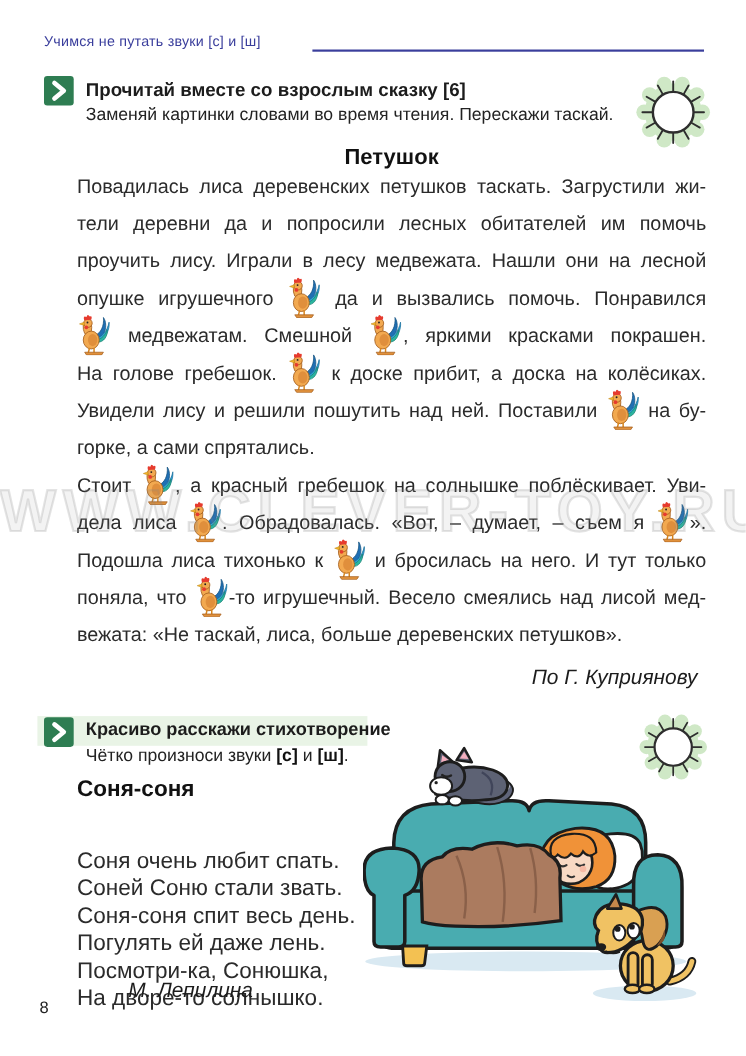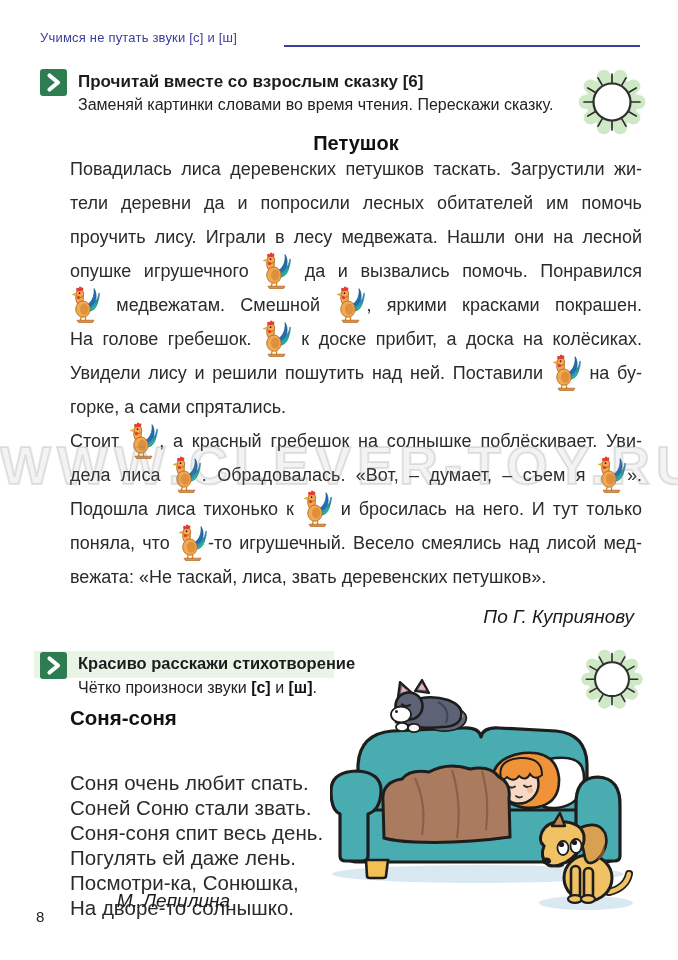--- a/index.html
+++ b/index.html
@@ -96,21 +96,21 @@
 
   <div class="header-title">Учимся не путать звуки [с] и [ш]</div>
   <div class="header-rule"></div>
 
   <div class="task-icon t1-icon">
     <svg width="27" height="27" viewBox="0 0 27 27">
       <polyline points="9.5,6.5 18,13.5 9.5,20.5" fill="none" stroke="#ffffff" stroke-width="4.2" stroke-linecap="round" stroke-linejoin="round"></polyline>
     </svg>
   </div>
   <div class="task-title t1-title">Прочитай вместе со взрослым сказку [6]</div>
-  <div class="task-sub t1-sub">Заменяй картинки словами во время чтения. Перескажи сказку.</div>
+  <div class="task-sub t1-sub">Заменяй картинки словами во время чтения. Перескажи таскай.</div>
 
   <svg class="sun sun1" width="76" height="72" viewBox="-6 -6 76 72">
     <use href="#sunshape"></use>
   </svg>
 
   <div class="story-title">Петушок</div>
   <div id="story">
       <div class="story-line justify">Повадилась лиса деревенских петушков таскать. Загрустили жи-</div>
       <div class="story-line justify">тели деревни да и попросили лесных обитателей им помочь</div>
       <div class="story-line justify">проучить лису. Играли в лесу медвежата. Нашли они на лесной</div>
@@ -256,21 +256,21 @@
     <ellipse cx="14" cy="28" rx="8.5" ry="9.5" fill="#f2a950" stroke="#a55f1e" stroke-width="0.9"></ellipse>
     <ellipse cx="15.5" cy="28" rx="5" ry="6.5" fill="#e08f3c"></ellipse>
     <circle cx="10.5" cy="10" r="4.5" fill="#f2a950" stroke="#a55f1e" stroke-width="0.9"></circle>
     <path d="M6.5,7 Q5,1.5 9,3.5 Q10,-0.5 12.5,3 Q15.5,1.5 14,6.5 Z" fill="#e63b2e"></path>
     <path d="M6.5,9 L1.5,10.8 L6.5,12.5 Z" fill="#f5b928" stroke="#c2881a" stroke-width="0.6"></path>
     <circle cx="8.8" cy="14.5" r="2" fill="#e63b2e"></circle>
     <circle cx="10" cy="9.3" r="1" fill="#222222"></circle>
     <path d="M12,37 L11,41 M17,37 L17,41" stroke="#d8861f" stroke-width="1.6" stroke-linecap="round"></path>
     <path d="M7,41 L27,41 L25,44 L9,44 Z" fill="#e0913c" stroke="#a55f1e" stroke-width="0.8"></path>
   </svg>-то игрушечный. Весело смеялись над лисой мед-</div>
-      <div class="story-line">вежата: «Не таскай, лиса, звать деревенских петушков».</div>
+      <div class="story-line">вежата: «Не таскай, лиса, больше деревенских петушков».</div>
     </div>
 
   <div class="watermark">WWW.CLEVER-TOY.RU</div>
   <div class="attribution">По Г. Куприянову</div>
 
   <div class="t2-band"></div>
   <div class="task-icon t2-icon">
     <svg width="27" height="27" viewBox="0 0 27 27">
       <polyline points="9.5,6.5 18,13.5 9.5,20.5" fill="none" stroke="#ffffff" stroke-width="4.2" stroke-linecap="round" stroke-linejoin="round"></polyline>
     </svg>

